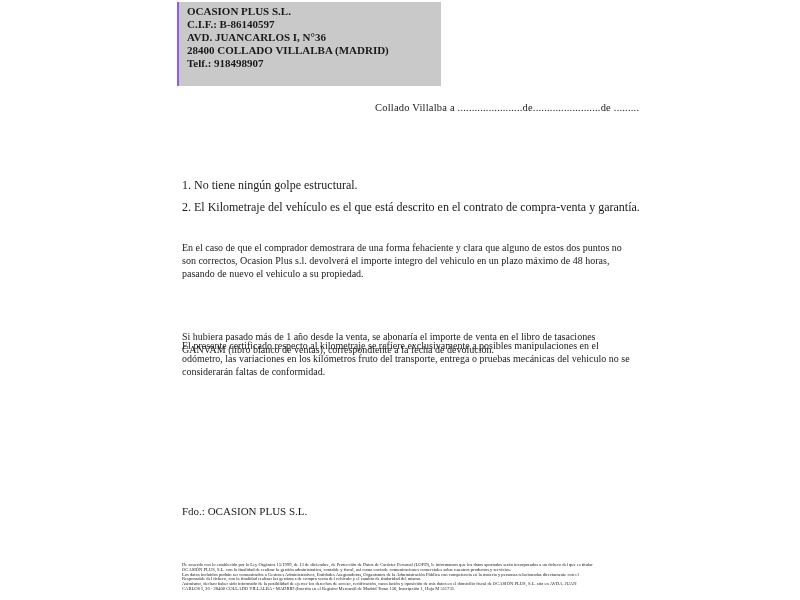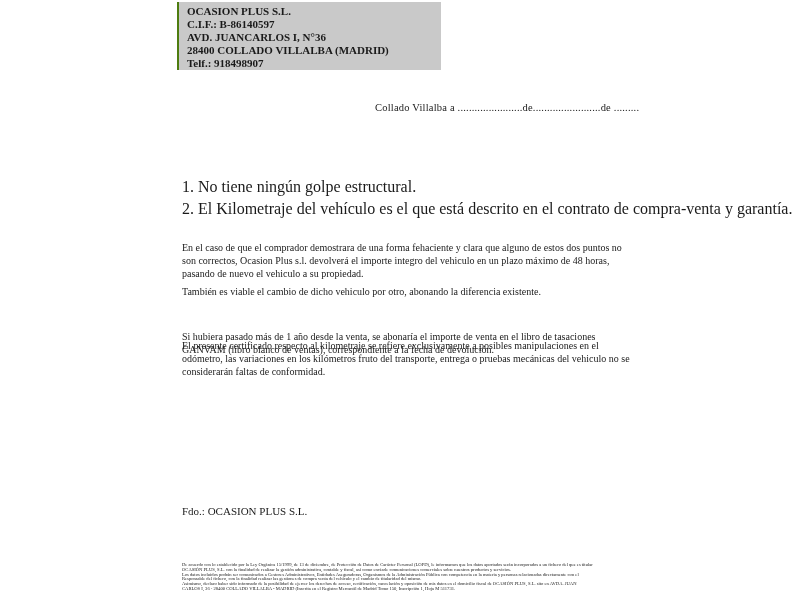--- a/index.html
+++ b/index.html
@@ -11,23 +11,23 @@
     background: #ffffff;
     font-family: "Liberation Serif", "DejaVu Serif", serif;
     color: #1a1a1a;
     overflow: hidden;
   }
   .header-box {
     position: absolute;
     left: 177px;
     top: 2px;
     width: 264px;
-    height: 68px;
+    height: 84px;
     background: #c9c9c9;
-    border-left: 2px solid #4d7c0f;
+    border-left: 2px solid #8b5cf6;
     padding: 3px 0 0 8px;
     font-weight: bold;
     font-size: 11px;
     line-height: 13px;
   }
   .date-line {
     position: absolute;
     left: 375px;
     top: 102px;
     font-size: 10.5px;
@@ -38,21 +38,21 @@
     left: 185px;
     top: 118px;
     font-size: 10.5px;
     line-height: 14px;
   }
   .cert-row .lbl {
     display: inline-block;
     width: 53px;
     text-decoration: underline;
   }
-  .clause { position: absolute; left: 182px; font-size: 16px; }
+  .clause { position: absolute; left: 182px; font-size: 12px; }
   .clause1 { top: 178px; }
   .clause2 { top: 200px; text-align: right; }
   .para {
     position: absolute;
     left: 182px;
     width: 452px;
     font-size: 10px;
     line-height: 13px;
     text-align: left;
   }
@@ -92,21 +92,20 @@
     <div>Telf.: 918498907</div>
   </div>
 
   <div class="date-line">Collado Villalba a .......................de........................de .........</div>
 
 
   <div class="clause clause1">1. No tiene ningún golpe estructural.</div>
   <div class="clause clause2">2. El Kilometraje del vehículo es el que está descrito en el contrato de compra-venta y garantía.</div>
 
   <div class="para para1">En el caso de que el comprador demostrara de una forma fehaciente y clara que alguno de estos dos puntos no son correctos, Ocasion Plus s.l. devolverá el importe integro del vehiculo en un plazo máximo de 48 horas, pasando de nuevo el vehiculo a su propiedad.</div>
-  <div class="para para2">También es viable el cambio de dicho vehiculo por otro, abonando la diferencia existente.</div>
   <div class="para para3">Si hubiera pasado más de 1 año desde la venta, se abonaría el importe de venta en el libro de tasaciones GANVAM (libro blanco de ventas), correspondiente a la fecha de devolución.</div>
   <div class="para para4">El presente certificado respecto al kilometraje se refiere exclusivamente a posibles manipulaciones en el odómetro, las variaciones en los kilómetros fruto del transporte, entrega o pruebas mecánicas del vehiculo no se considerarán faltas de conformidad.</div>
 
   <div class="signature">Fdo.: OCASION PLUS S.L.</div>
 
   <div class="legal-footer">
     <div>De acuerdo con lo establecido por la Ley Orgánica 15/1999, de 13 de diciembre, de Protección de Datos de Carácter Personal (LOPD), le informamos que los datos aportados serán incorporados a un fichero del que es titular</div>
     <div>OCASIÓN PLUS, S.L. con la finalidad de realizar la gestión administrativa, contable y fiscal, así como enviarle comunicaciones comerciales sobre nuestros productos y servicios.</div>
     <div>Los datos incluidos podrán ser comunicados a Gestores Administrativos, Entidades Aseguradoras, Organismos de la Administración Pública con competencia en la materia y personas relacionadas directamente con el</div>
     <div>Responsable del fichero, con la finalidad realizar las gestiones de compra venta del vehículo y el cambio de titularidad del mismo.</div>

